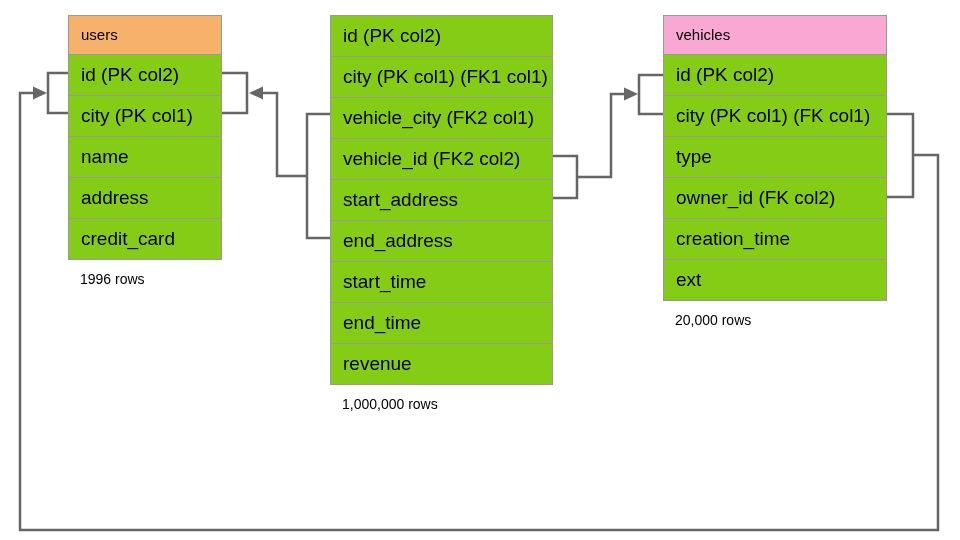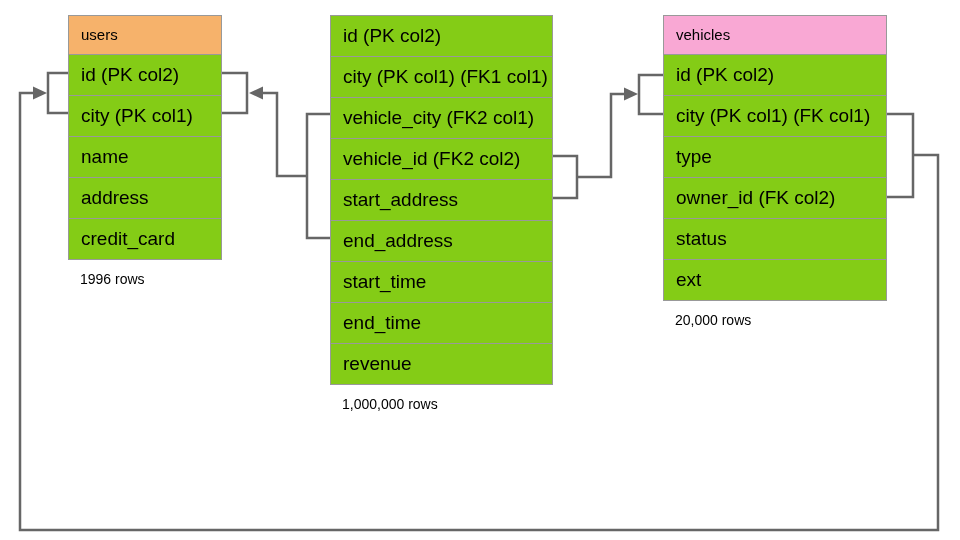--- a/index.html
+++ b/index.html
@@ -128,19 +128,19 @@
     <div class="rowcount">1,000,000 rows</div>
   </div>
 
   <div class="tbl" style="left:663px; width:224px;">
     <div class="card">
       <div class="hdr" style="background-color: #f9a8d4;">vehicles</div>
       <div class="row">id (PK col2)</div>
       <div class="row">city (PK col1) (FK col1)</div>
       <div class="row">type</div>
       <div class="row">owner_id (FK col2)</div>
-      <div class="row">status</div>
+      <div class="row">creation_time</div>
       <div class="row">ext</div>
     </div>
     <div class="rowcount">20,000 rows</div>
   </div>
 
 </div>
 
 </body></html>

